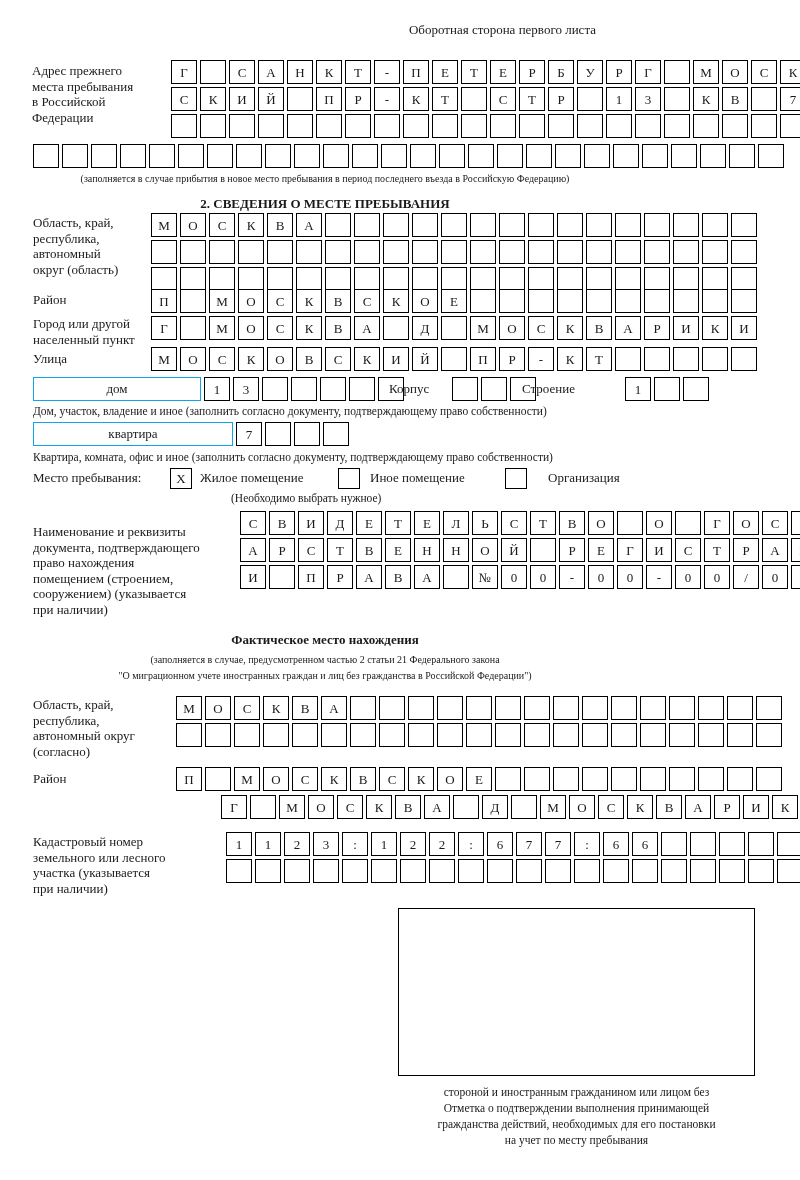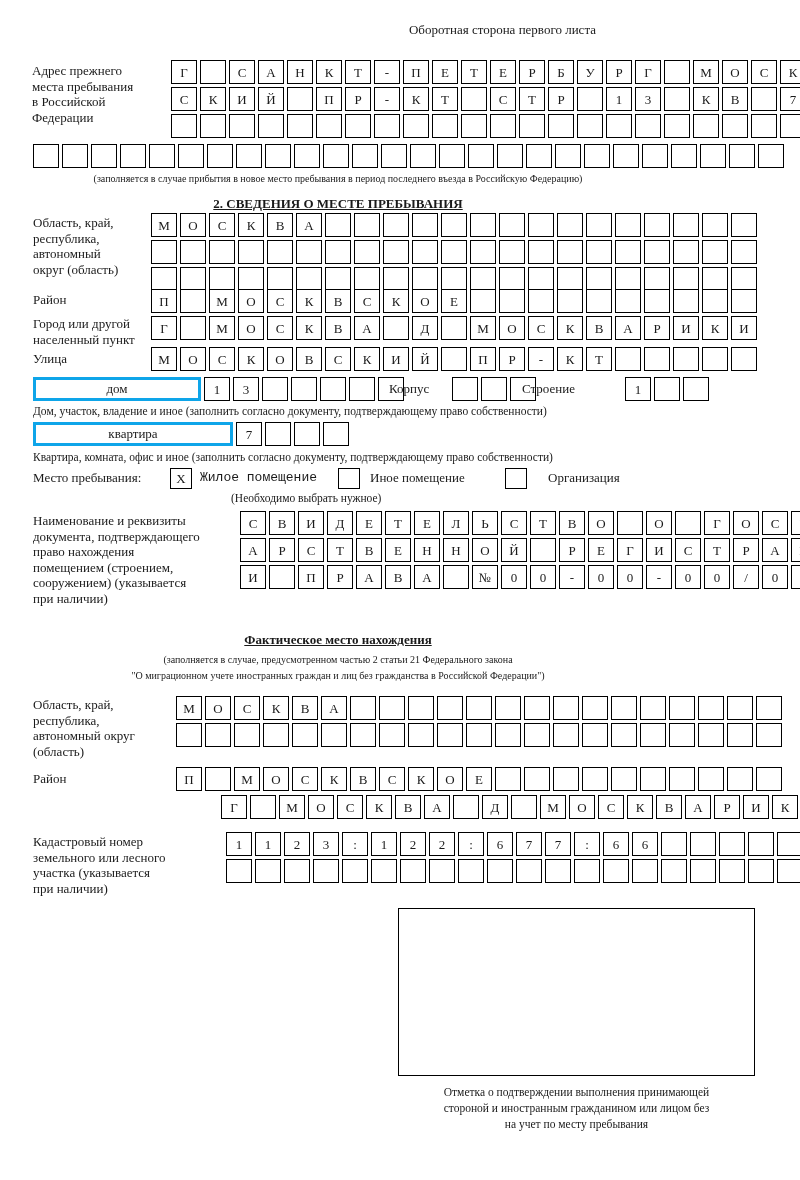--- a/index.html
+++ b/index.html
@@ -6,21 +6,21 @@
   html, body { margin:0; padding:0; }
   body {
     width: 800px;
     height: 1180px;
     background: #ffffff;
     font-family: "Liberation Serif", serif;
     color: #1a1a1a;
     position: relative;
     overflow: hidden;
   }
-  .page { position: relative; width: 644px; height: 1180px; padding: 16px; }
+  .page { position: relative; width: 644px; height: 1180px; padding: 3px; }
 
   .hdr-right {
     position:absolute; right: 48px; top: 22px;
     font-size: 13px;
   }
 
   
   .boxrow { display:flex; }
   .cell {
     width: 26px; height: 24px;
@@ -33,33 +33,32 @@
   }
 
   .lbl-block { position:absolute; font-size:13px; line-height:15.5px; }
 
   .section-title {
     position:absolute;
     width: 100%;
     text-align:center;
     font-weight:bold;
     font-size: 13px;
-    text-decoration: underline;
   }
 
   .note {
     position:absolute;
     font-size: 10px;
     text-align:center;
     width:100%;
   }
 
   .wide-field {
     position:absolute;
-    border:3px solid #0ea5e9;
+    border:1px solid #0ea5e9;
     height:24px;
     display:flex; align-items:center; justify-content:center;
     font-size:13px;
   }
 
   .small-text { font-size: 11.5px; }
 
   .chk {
     width:22px;height:21px;border:1px solid #000;
     display:inline-flex;align-items:center;justify-content:center;
@@ -401,28 +400,28 @@
         <div class="cell">7</div>
         <div class="cell"></div>
         <div class="cell"></div>
         <div class="cell"></div>
       </div>
     </div>
   <div class="lbl-block small-text" style="left:33px; top:450px;">Квартира, комната, офис и иное (заполнить согласно документу, подтверждающему право собственности)</div>
 
   <div class="lbl-block" style="left:33px; top:470px;">Место пребывания:</div>
   <div class="chk" style="position:absolute; left:170px; top:468px;">Х</div>
-  <div class="lbl-block" style="left:200px; top:470px;font-family:Liberation Mono, monospace;">Жилое помещение</div>
+  <div class="lbl-block" style="left:200px; top:470px;">Жилое помещение</div>
   <div class="chk" style="position:absolute; left:338px; top:468px;"></div>
   <div class="lbl-block" style="left:370px; top:470px;">Иное помещение</div>
   <div class="chk" style="position:absolute; left:505px; top:468px;"></div>
   <div class="lbl-block" style="left:548px; top:470px;">Организация</div>
   <div class="lbl-block small-text" style="left:231px; top:491px;">(Необходимо выбрать нужное)</div>
 
-  <div class="lbl-block" style="left:33px; top:513px;">
+  <div class="lbl-block" style="left:33px; top:524px;">
     <div>Наименование и реквизиты</div>
     <div>документа, подтверждающего</div>
     <div>право нахождения</div>
     <div>помещением (строением,</div>
     <div>сооружением) (указывается</div>
     <div>при наличии)</div>
   </div>
   <div id="s2-doc" style="position:absolute; left:240px; top:511px;">
       <div class="boxrow" style="margin-bottom: 3px;">
         <div class="cell">С</div>
@@ -493,21 +492,21 @@
     </div>
 
   <div class="section-title" style="top:632px;">Фактическое место нахождения</div>
   <div class="note" style="top:654px;">(заполняется в случае, предусмотренном частью 2 статьи 21 Федерального закона</div>
   <div class="note" style="top:670px;">"О миграционном учете иностранных граждан и лиц без гражданства в Российской Федерации")</div>
 
   <div class="lbl-block" style="left:33px; top:697px;">
     <div>Область, край,</div>
     <div>республика,</div>
     <div>автономный округ</div>
-    <div>(область)</div>
+    <div>(согласно)</div>
   </div>
   <div id="al-region" style="position:absolute; left:176px; top:696px;">
       <div class="boxrow" style="margin-bottom: 3px;">
         <div class="cell">М</div>
         <div class="cell">О</div>
         <div class="cell">С</div>
         <div class="cell">К</div>
         <div class="cell">В</div>
         <div class="cell">А</div>
         <div class="cell"></div>
@@ -651,18 +650,19 @@
         <div class="cell"></div>
         <div class="cell"></div>
         <div class="cell"></div>
         <div class="cell"></div>
         <div class="cell"></div>
       </div>
     </div>
 
   <div class="bigbox" style="left:398px; top:908px; width:357px; height:168px;"></div>
   <div class="footnote" style="left:398px; top:1084px; width:357px;">
+    <div>стороной и иностранным гражданином или лицом без</div>
     <div>Отметка о подтверждении выполнения принимающей</div>
-    <div>стороной и иностранным гражданином или лицом без</div>
+    <div>гражданства действий, необходимых для его постановки</div>
     <div>на учет по месту пребывания</div>
   </div>
 
 </div>
 
 </body></html>

